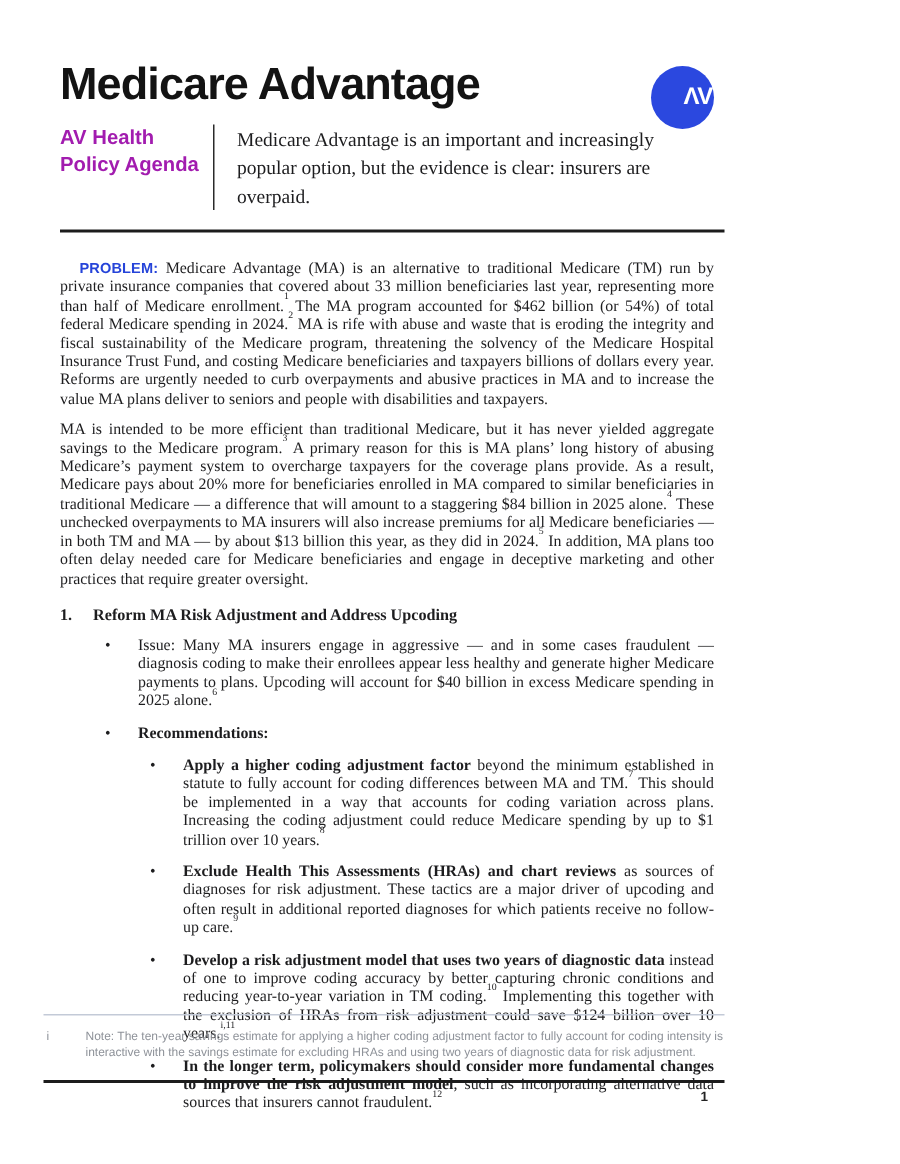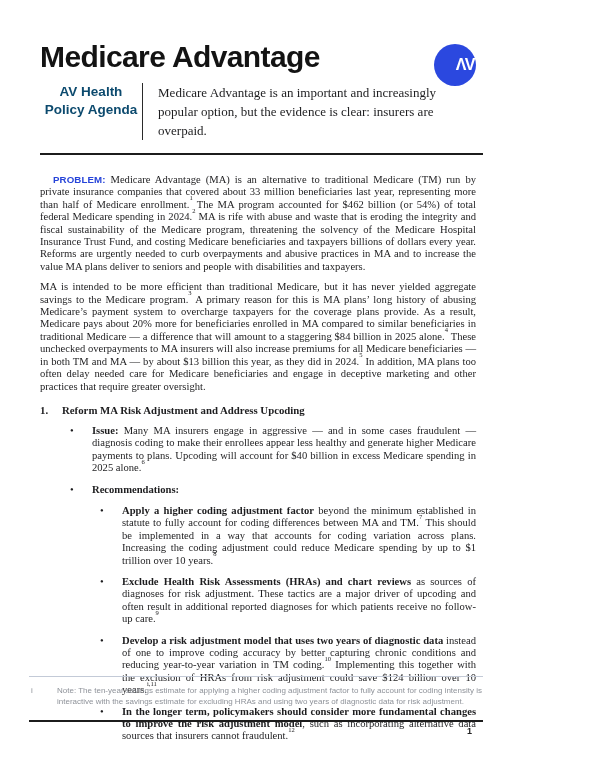--- a/index.html
+++ b/index.html
@@ -24,21 +24,21 @@
   .logo{
     position:absolute; top:4px; right:0; width:42px; height:42px;
     border-radius:50%; background:var(--logo); color:#fff;
     display:flex; align-items:center; justify-content:flex-end;
     font-family:"Liberation Sans", sans-serif; font-weight:700;
     font-size:16px; letter-spacing:-1.5px; padding-right:2px;
   }
   .brand-row{display:flex; align-items:stretch; margin-top:9px;}
   .brand{
     font-family:"Liberation Sans", sans-serif; font-weight:700;
-    font-size:13.5px; line-height:18px; width:102px; flex-shrink:0; color:#0c4a6e;text-align:center;
+    font-size:13.5px; line-height:18px; width:102px; flex-shrink:0; color:#a21caf;
   }
   .vdiv{width:2px; background:#2a2a2a; margin-right:15px;}
   .tagline{
     margin:0; font-size:13px; line-height:19px; max-width:420px; padding-top:0;
   }
   .hrule{height:2px; background:var(--rule); margin:13px -7px 0 0;}
 
   
   main{margin-top:19px;}
   .para{
@@ -111,35 +111,35 @@
       <p class="para"><span class="label">PROBLEM:</span><span> Medicare Advantage (MA) is an alternative to traditional Medicare (TM) run by private insurance companies that covered about 33 million beneficiaries last year, representing more than half of Medicare enrollment.</span><sup>1</sup><span> The MA program accounted for $462 billion (or 54%) of total federal Medicare spending in 2024.</span><sup>2</sup><span> MA is rife with abuse and waste that is eroding the integrity and fiscal sustainability of the Medicare program, threatening the solvency of the Medicare Hospital Insurance Trust Fund, and costing Medicare beneficiaries and taxpayers billions of dollars every year. Reforms are urgently needed to curb overpayments and abusive practices in MA and to increase the value MA plans deliver to seniors and people with disabilities and taxpayers.</span></p>
       <p class="para"><span>MA is intended to be more efficient than traditional Medicare, but it has never yielded aggregate savings to the Medicare program.</span><sup>3</sup><span> A primary reason for this is MA plans’ long history of abusing Medicare’s payment system to overcharge taxpayers for the coverage plans provide. As a result, Medicare pays about 20% more for beneficiaries enrolled in MA compared to similar beneficiaries in traditional Medicare — a difference that will amount to a staggering $84 billion in 2025 alone.</span><sup>4</sup><span> These unchecked overpayments to MA insurers will also increase premiums for all Medicare beneficiaries — in both TM and MA — by about $13 billion this year, as they did in 2024.</span><sup>5</sup><span> In addition, MA plans too often delay needed care for Medicare beneficiaries and engage in deceptive marketing and other practices that require greater oversight.</span></p>
 
       <div class="section-head">
         <span class="num">1.</span>
         <span>Reform MA Risk Adjustment and Address Upcoding</span>
       </div>
 
       <div class="li l1">
         <span class="bullet">•</span>
-        <p class="para"><span style="font-weight: 700;">Issue:</span><span> Many MA insurers engage in aggressive — and in some cases fraudulent — diagnosis coding to make their enrollees appear less healthy and generate higher Medicare payments to plans. Upcoding will account for $40 billion in excess Medicare spending in 2025 alone.</span><sup>6</sup></p>
+        <p class="para"><span style="font-weight: 400;">Issue:</span><span> Many MA insurers engage in aggressive — and in some cases fraudulent — diagnosis coding to make their enrollees appear less healthy and generate higher Medicare payments to plans. Upcoding will account for $40 billion in excess Medicare spending in 2025 alone.</span><sup>6</sup></p>
       </div>
 
       <div class="li l1">
         <span class="bullet">•</span>
         <p class="para bold">Recommendations:</p>
       </div>
 
       <div class="li l2">
         <span class="bullet">•</span>
         <p class="para"><span style="font-weight: 700;">Apply a higher coding adjustment factor</span><span> beyond the minimum established in statute to fully account for coding differences between MA and TM.</span><sup>7</sup><span> This should be implemented in a way that accounts for coding variation across plans. Increasing the coding adjustment could reduce Medicare spending by up to $1 trillion over 10 years.</span><sup>8</sup></p>
       </div>
       <div class="li l2">
         <span class="bullet">•</span>
-        <p class="para"><span style="font-weight: 700;">Exclude Health Risk Assessments (HRAs) and chart reviews</span><span> as sources of diagnoses for risk adjustment. These tactics are a major driver of upcoding and often result in additional reported diagnoses for which patients receive no follow-up care.</span><sup>9</sup></p>
+        <p class="para"><span style="font-weight: 700;">Exclude Health This Assessments (HRAs) and chart reviews</span><span> as sources of diagnoses for risk adjustment. These tactics are a major driver of upcoding and often result in additional reported diagnoses for which patients receive no follow-up care.</span><sup>9</sup></p>
       </div>
       <div class="li l2">
         <span class="bullet">•</span>
         <p class="para"><span style="font-weight: 700;">Develop a risk adjustment model that uses two years of diagnostic data</span><span> instead of one to improve coding accuracy by better capturing chronic conditions and reducing year-to-year variation in TM coding.</span><sup>10</sup><span> Implementing this together with the exclusion of HRAs from risk adjustment could save $124 billion over 10 years.</span><sup>i,11</sup></p>
       </div>
       <div class="li l2">
         <span class="bullet">•</span>
         <p class="para"><span style="font-weight: 700;">In the longer term, policymakers should consider more fundamental changes to improve the risk adjustment model</span><span>, such as incorporating alternative data sources that insurers cannot fraudulent.</span><sup>12</sup></p>
       </div>
     </main>

